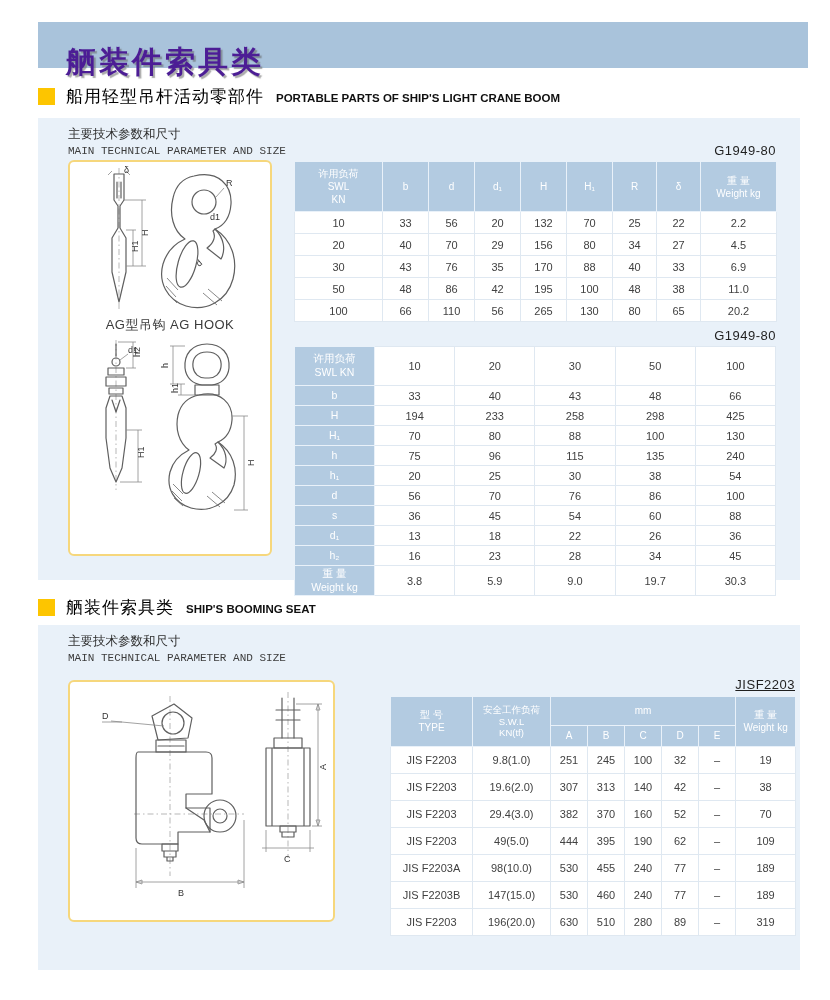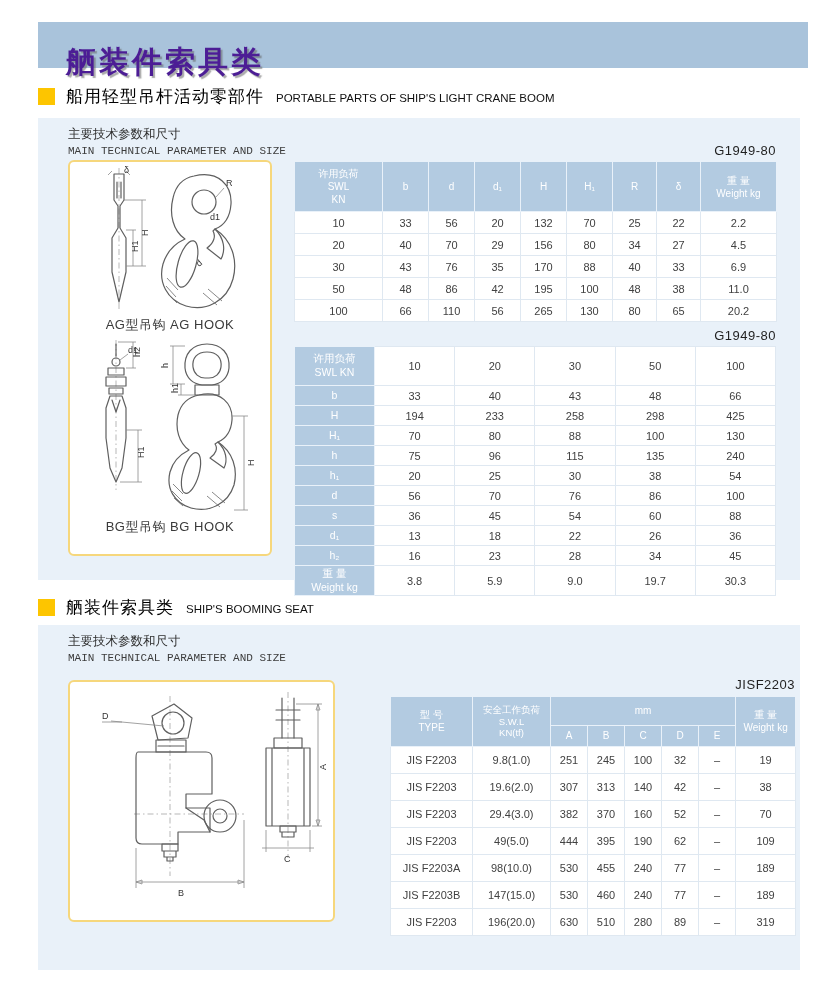--- a/index.html
+++ b/index.html
@@ -19,21 +19,21 @@
     text-shadow:2px 2px 1px rgba(100,100,100,.55);white-space:nowrap;margin-top:35px;
   }
   .banner-en{
     font-size:19px;font-weight:bold;color:#ffffff;margin-left:14px;margin-top:8px;
     text-shadow:1px 1px 1px rgba(100,100,100,.5);white-space:nowrap;letter-spacing:.5px;
   }
   
   .sec-head{position:absolute;left:38px;display:flex;align-items:center;height:20px;}
   .sec-head .bullet{width:17px;height:17px;background:#fdc500;margin-right:11px;flex:0 0 auto;}
   .sec-head .zh{font-size:17px;font-weight:normal;color:#000;white-space:nowrap;letter-spacing:1px;}
-  .sec-head .en{font-size:11.5px;font-weight:normal;color:#101010;margin-left:12px;margin-top:4px;white-space:nowrap;}
+  .sec-head .en{font-size:11.5px;font-weight:bold;color:#101010;margin-left:12px;margin-top:4px;white-space:nowrap;}
   #sec1-head{top:86px;}
   #sec2-head{top:597px;}
   
   .panel{position:absolute;left:38px;width:762px;background:#e9f1f9;}
   #panel1{top:118px;height:462px;}
   #panel2{top:625px;height:345px;}
   .param{position:absolute;left:30px;top:8px;line-height:1.45;font-family:Liberation Mono, monospace;}
   .param .zh{font-size:12.5px;color:#2e2e2e;}
   .param .en{font-size:11px;color:#3c3c3c;}
   
@@ -49,21 +49,21 @@
   svg .thin{stroke:#8a8a8a;stroke-width:.8;fill:none;}
   svg .cl{stroke:#9a9a9a;stroke-width:.7;fill:none;stroke-dasharray:6 3 1.5 3;}
   svg .hat{stroke:#6a6a6a;stroke-width:.8;fill:none;}
   svg text{fill:#333;font-size:9px;font-family:"Liberation Sans","DejaVu Sans",sans-serif;}
   
   .right-col1{position:absolute;left:256px;top:0;width:482px;}
   .right-col2{position:absolute;left:352px;top:0;width:405px;}
   .std{font-size:13px;color:#1f1f1f;text-align:right;letter-spacing:.5px;}
   #std1{margin-top:25px;margin-bottom:3px;}
   #std2{margin-top:6px;margin-bottom:3px;}
-  #std3{margin-top:52px;margin-bottom:4px;}
+  #std3{margin-top:52px;margin-bottom:4px;text-decoration:underline;}
   table{border-collapse:collapse;table-layout:fixed;}
   th{
     background:#b3cbe1;color:#ffffff;font-weight:normal;text-align:center;
     border:1px solid #e9f1f9;vertical-align:middle;
   }
   td{
     background:#ffffff;color:#414141;text-align:center;vertical-align:middle;
     border:1px solid #dfe8f1;font-size:11px;
   }
   .pre{white-space:pre-line;}
@@ -157,21 +157,20 @@
           <path d="M99,146 L109,156 M98,153 L108,163 M100,160 L109,168 M133,158 L146,169 M138,154 L151,165"></path>
         </g>
         <path class="thin" d="M111,8 L96,8 M111,46 L96,46 M99,8 L99,46"></path>
         <text x="94" y="30" font-size="7" transform="rotate(-90 94 30)">h</text>
         <path class="thin" d="M121,57 L104,57 M107,46 L107,57"></path>
         <text x="104" y="55" font-size="6" transform="rotate(-90 104 55)">h1</text>
         <path class="thin" d="M158,78 L174,78 M160,172 L174,172 M170,78 L170,172"></path>
         <text x="180" y="128" font-size="8" transform="rotate(-90 180 128)">H</text>
       </g>
     </svg>
-    <div class="draw-cap">BG型吊钩 BG HOOK</div>
   </div>
 
   <div class="right-col1">
     <div class="std" id="std1">G1949-80</div>
     <table id="table1">
       <colgroup>
         <col style="width:88px">
           <col style="width:46px">
           <col style="width:46px">
           <col style="width:46px">

